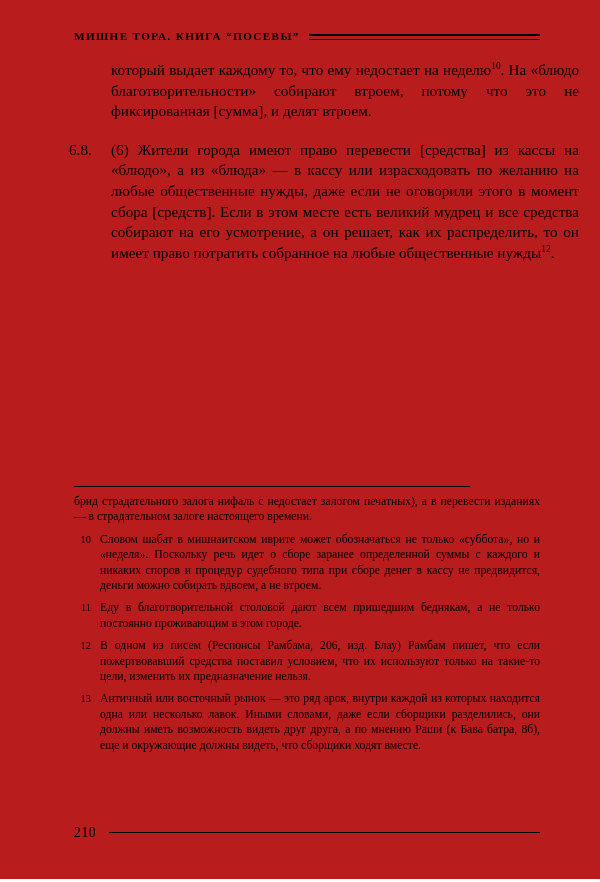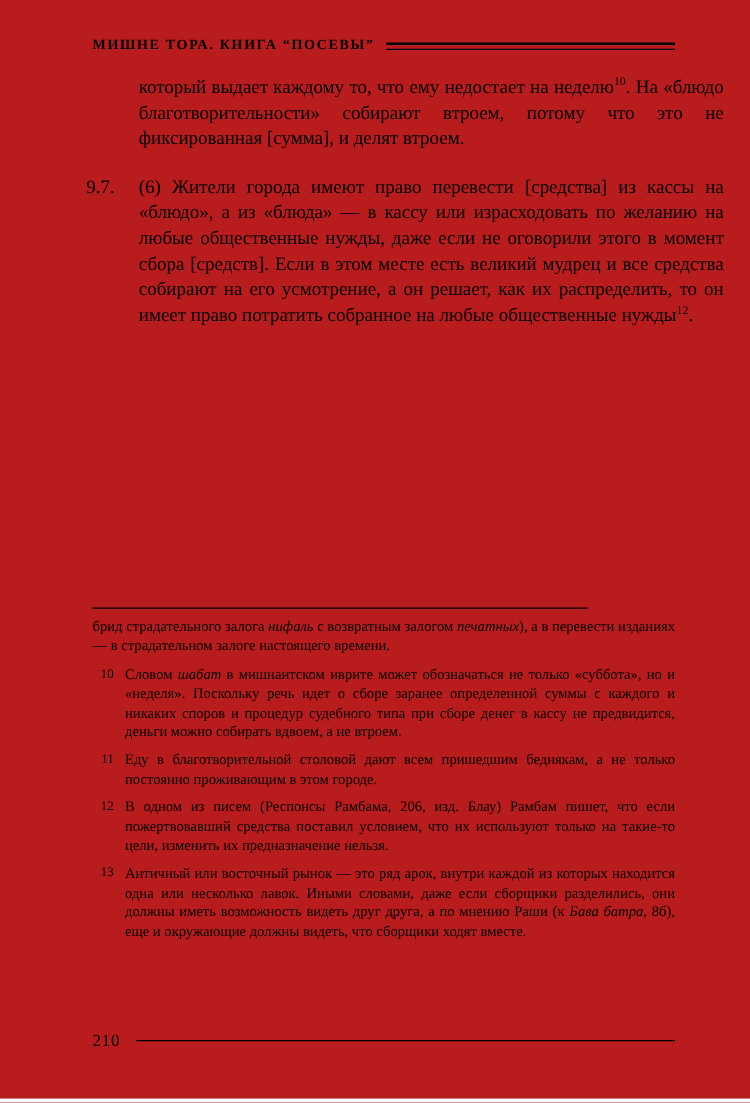--- a/index.html
+++ b/index.html
@@ -122,21 +122,21 @@
     color: #000;
   }
   .fn-text {
     flex: 1 1 auto;
     font-size: 11.7px;
     line-height: 15.4px;
     text-align: justify;
     text-justify: inter-word;
     color: #000;
   }
-  .it { font-style: italic; }
+  .it { }
 
   
   .folio {
     position: absolute;
     left: 74px;
     bottom: 38px;
     right: 60px;
     height: 16px;
     display: flex;
     align-items: center;
@@ -168,32 +168,32 @@
 
   <div class="body">
 
     <div class="para noind">
       <div class="para-num"></div>
       <div class="para-text"><span>который выдает каждому то, что ему недостает на неделю</span><sup class="fn">10</sup><span>. На «блюдо благотворительности» собирают втроем, потому что это не фиксированная [сумма], и делят втроем.</span></div>
     </div>
 
 
     <div class="para">
-      <div class="para-num">9.7.</div>
+      <div class="para-num">6.8.</div>
       <div class="para-text"><span>(6) Жители города имеют право перевести [средства] из кассы на «блюдо», а из «блюда» — в кассу или израсходовать по желанию на любые общественные нужды, даже если не оговорили этого в момент сбора [средств]. Если в этом месте есть великий мудрец и все средства собирают на его усмотрение, а он решает, как их распределить, то он имеет право потратить собранное на любые общественные нужды</span><sup class="fn">12</sup><span>.</span></div>
     </div>
 
 
   </div>
 
   <div class="fn-rule"></div>
 
   <div class="footnotes">
 
-    <div class="fn-cont"><span>брид страдательного залога </span><span class="it">нифаль</span><span> с возвратным залогом </span><span class="it">печатных</span><span>), а в перевести изданиях — в страдательном залоге настоящего времени.</span></div>
+    <div class="fn-cont"><span>брид страдательного залога </span><span class="it">нифаль</span><span> с недостает залогом </span><span class="it">печатных</span><span>), а в перевести изданиях — в страдательном залоге настоящего времени.</span></div>
 
     <div class="fn-item">
       <div class="fn-num">10</div>
       <div class="fn-text"><span>Словом </span><span class="it">шабат</span><span> в мишнаитском иврите может обозначаться не только «суббота», но и «неделя». Поскольку речь идет о сборе заранее определенной суммы с каждого и никаких споров и процедур судебного типа при сборе денег в кассу не предвидится, деньги можно собирать вдвоем, а не втроем.</span></div>
     </div>
 
     <div class="fn-item">
       <div class="fn-num">11</div>
       <div class="fn-text"><span>Еду в благотворительной столовой дают всем пришедшим беднякам, а не только постоянно проживающим в этом городе.</span><span class="it"></span><span></span></div>
     </div>

